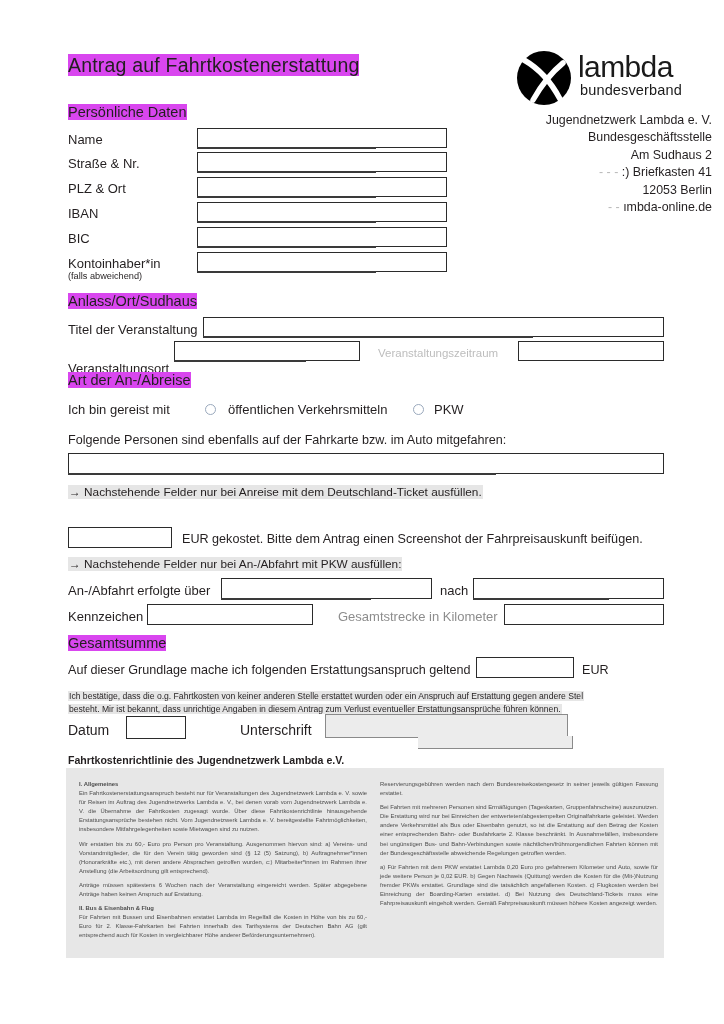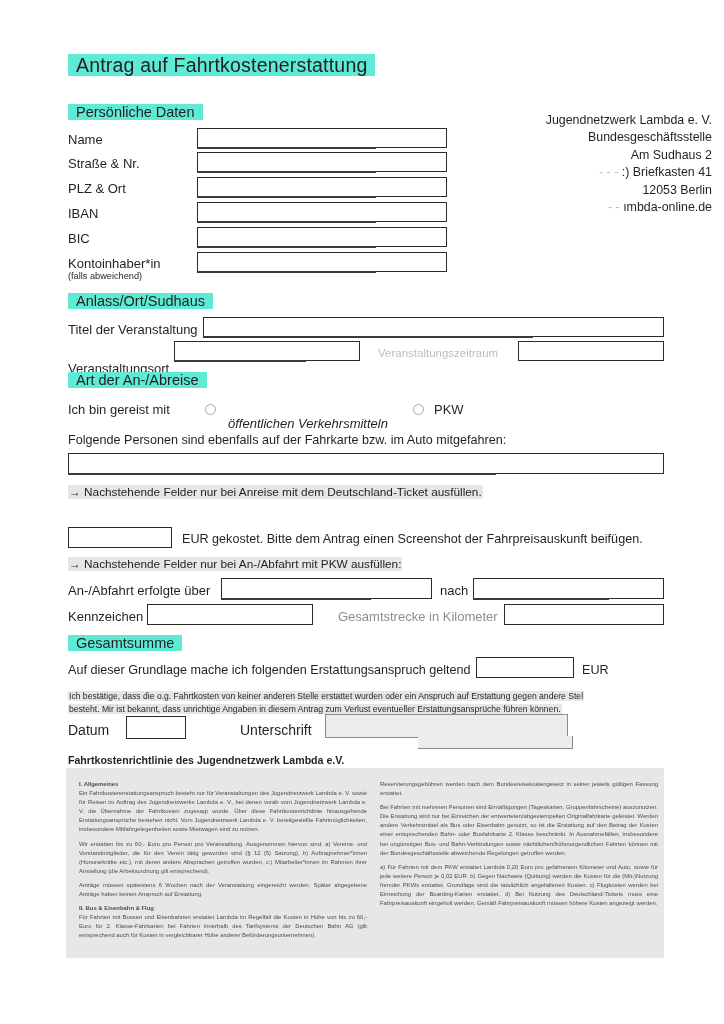--- a/index.html
+++ b/index.html
@@ -16,23 +16,23 @@
     position: relative;
     width: 724px;
     height: 1024px;
     background: #ffffff;
     overflow: hidden;
   }
 
   
   .abs { position: absolute; }
   .hl {            
-    background: #5eead4;
+    background: #d946ef;
     display: inline;
-    padding: 0 8px;
+    padding: 0 0;
   }
   .hl-light {
     background: #e6e6e6;
     display: inline;
     padding: 0 1px;
   }
 
   
   .doc-title {
     left: 68px; top: 54px;
@@ -153,20 +153,29 @@
 </style>
 </head>
 <body>
 
 <div id="page">
 
   <div class="abs doc-title">
     <span class="hl">Antrag auf Fahrtkostenerstattung</span>
   </div>
 
+  <div class="abs logo-wrap">
+    <svg class="logo-mark" viewBox="0 0 56 56">
+      <circle cx="28" cy="28" r="27" fill="#000000"></circle>
+      <path d="M8 10 C22 18 34 30 44 49" stroke="#ffffff" stroke-width="5.5" fill="none" stroke-linecap="round"></path>
+      <path d="M47 13 C36 22 26 34 17 50" stroke="#ffffff" stroke-width="5.5" fill="none" stroke-linecap="round"></path>
+    </svg>
+    <div class="logo-word">lambda</div>
+    <div class="logo-sub">bundesverband</div>
+  </div>
 
   <div class="abs addr">
     <div>Jugendnetzwerk Lambda e. V.</div>
     <div>Bundesgeschäftsstelle</div>
     <div>Am Sudhaus 2</div>
     <div>
       <span class="faded">-    -    -</span>
       <span>:) Briefkasten 41</span>
     </div>
     <div>12053 Berlin</div>
@@ -211,21 +220,21 @@
 
   <div class="abs body-t" style="left:378px; top:345px; color:#bdbdbd; font-size:11.5px;">Veranstaltungszeitraum</div>
   <div class="abs fld no-tail" style="left:518px; top:341px; width:146px; height:20px;"></div>
 
   <div class="abs sec-h" style="left:68px; top:372px;">
     <span class="hl">Art der An-/Abreise</span>
   </div>
 
   <div class="abs lbl" style="left:68px; top:402px;">Ich bin gereist mit</div>
   <div class="abs radio" style="left:205px; top:404px;"></div>
-  <div class="abs lbl" style="left:228px; top:416px;font-style:italic;">öffentlichen Verkehrsmitteln</div>
+  <div class="abs lbl" style="left:228px; top:402px;">öffentlichen Verkehrsmitteln</div>
   <div class="abs radio" style="left:413px; top:404px;"></div>
   <div class="abs lbl" style="left:434px; top:402px;">PKW</div>
 
   <div class="abs body-t" style="left:68px; top:432px;">Folgende Personen sind ebenfalls auf der Fahrkarte bzw. im Auto mitgefahren:</div>
   <div class="abs fld" style="left:68px; top:453px; width:596px; height:21px;"></div>
 
   <div class="abs body-t" style="left:68px; top:484px; font-size:11.8px;">
     <span class="hl-light">→ Nachstehende Felder nur bei Anreise mit dem Deutschland-Ticket ausfüllen.</span>
   </div>
 

